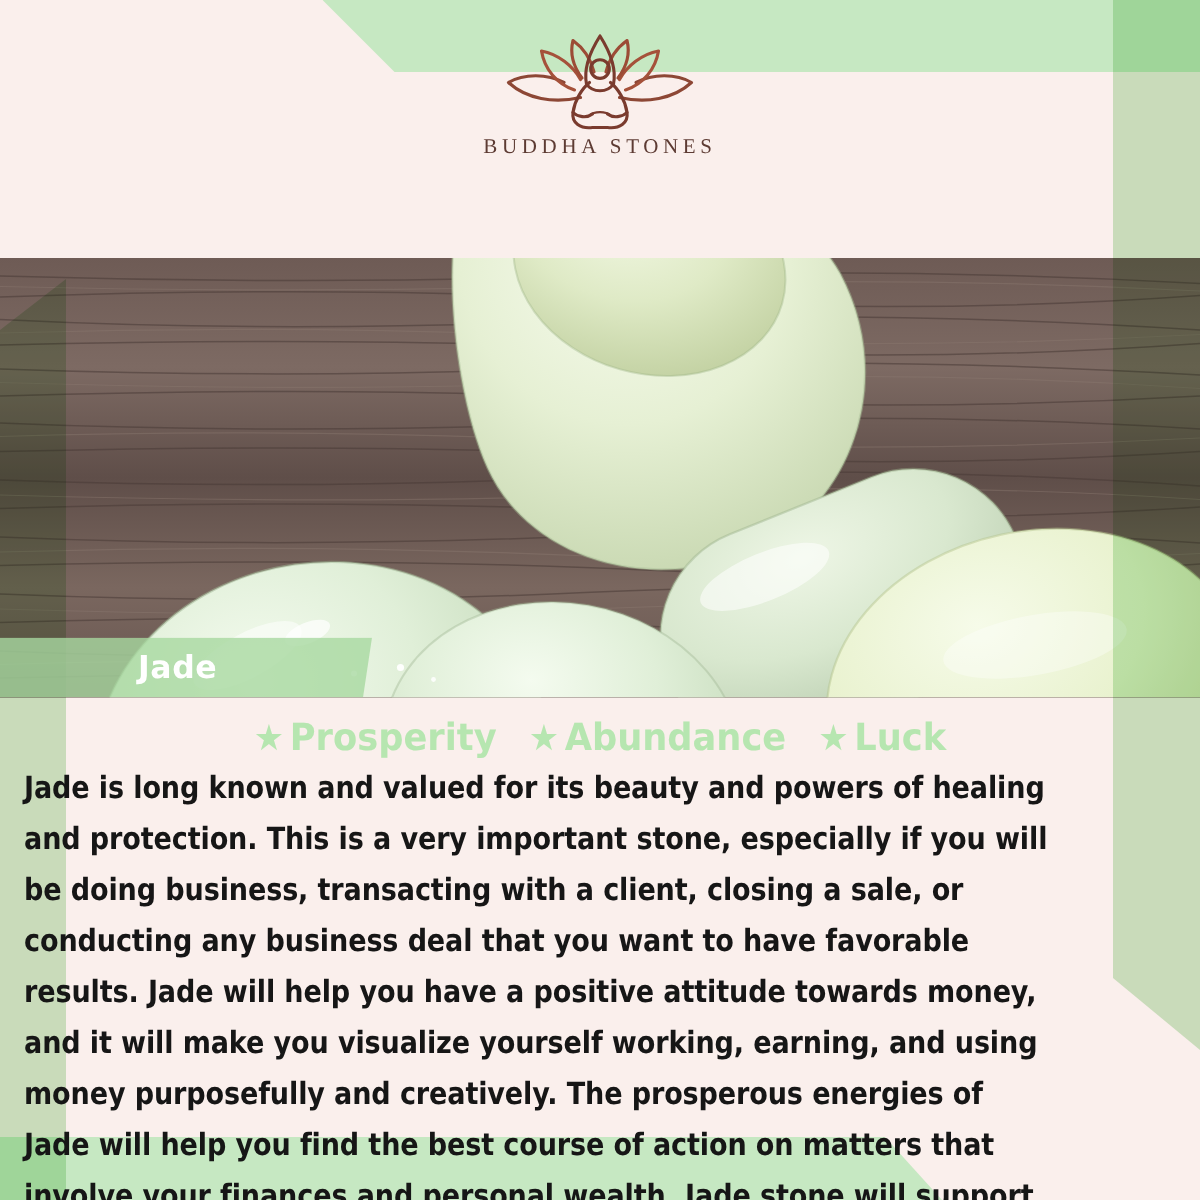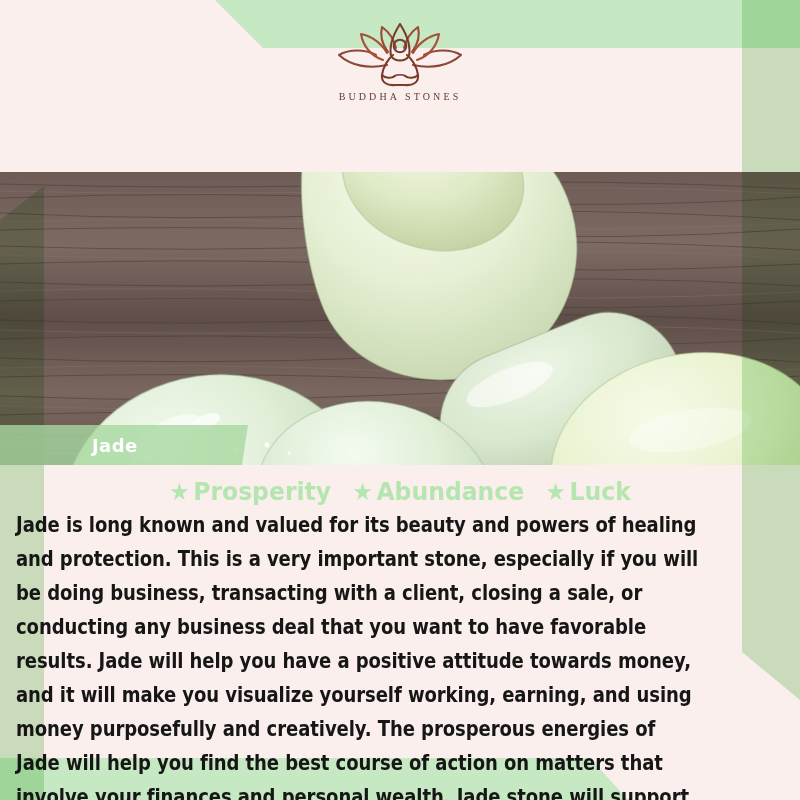--- a/index.html
+++ b/index.html
@@ -51,21 +51,21 @@
   
   .logo-wrap {
     position:absolute; left:0; top:22px; width:800px; height:96px;
     display:flex; flex-direction:column; align-items:center; justify-content:flex-start;
     z-index:8;
   }
   .logo-mark { width:150px; height:66px; display:block; }
   .logo-word {
     margin-top:3px;
     font-family:"Liberation Serif", serif;
-    font-size:10px; letter-spacing:3.1px; color:#5d3b33;
+    font-size:14px; letter-spacing:3.1px; color:#5d3b33;
     font-weight:400;
   }
 
   
   .title-band {
     position:absolute; left:163px; top:118px; width:475px; height:54px;
     background:#fdf8f6;
     z-index:8;
     display:flex; align-items:center; justify-content:center;
   }
@@ -91,21 +91,21 @@
   .jade-band {
     position:absolute; left:0; top:425px; width:248px; height:40px;
     background:rgba(168,216,160,.80);
     z-index:7;
     clip-path:polygon(0 0, 248px 0, 242px 40px, 0 40px);
     display:flex; align-items:center;
   }
   .jade-text {
     margin-left:92px;
     font-family:"DejaVu Sans", sans-serif;
-    font-weight:700; font-size:18px; color:#ffffff;
+    font-weight:700; font-size:21px; color:#ffffff;
     letter-spacing:.4px;
   }
 
   
   .benefits {
     position:absolute; left:0; top:477px; width:800px;
     text-align:center; z-index:8;
     font-family:"DejaVu Sans", sans-serif;
     font-weight:700; font-size:25px; color:#b6e6b0;
     transform:scaleX(.94);

